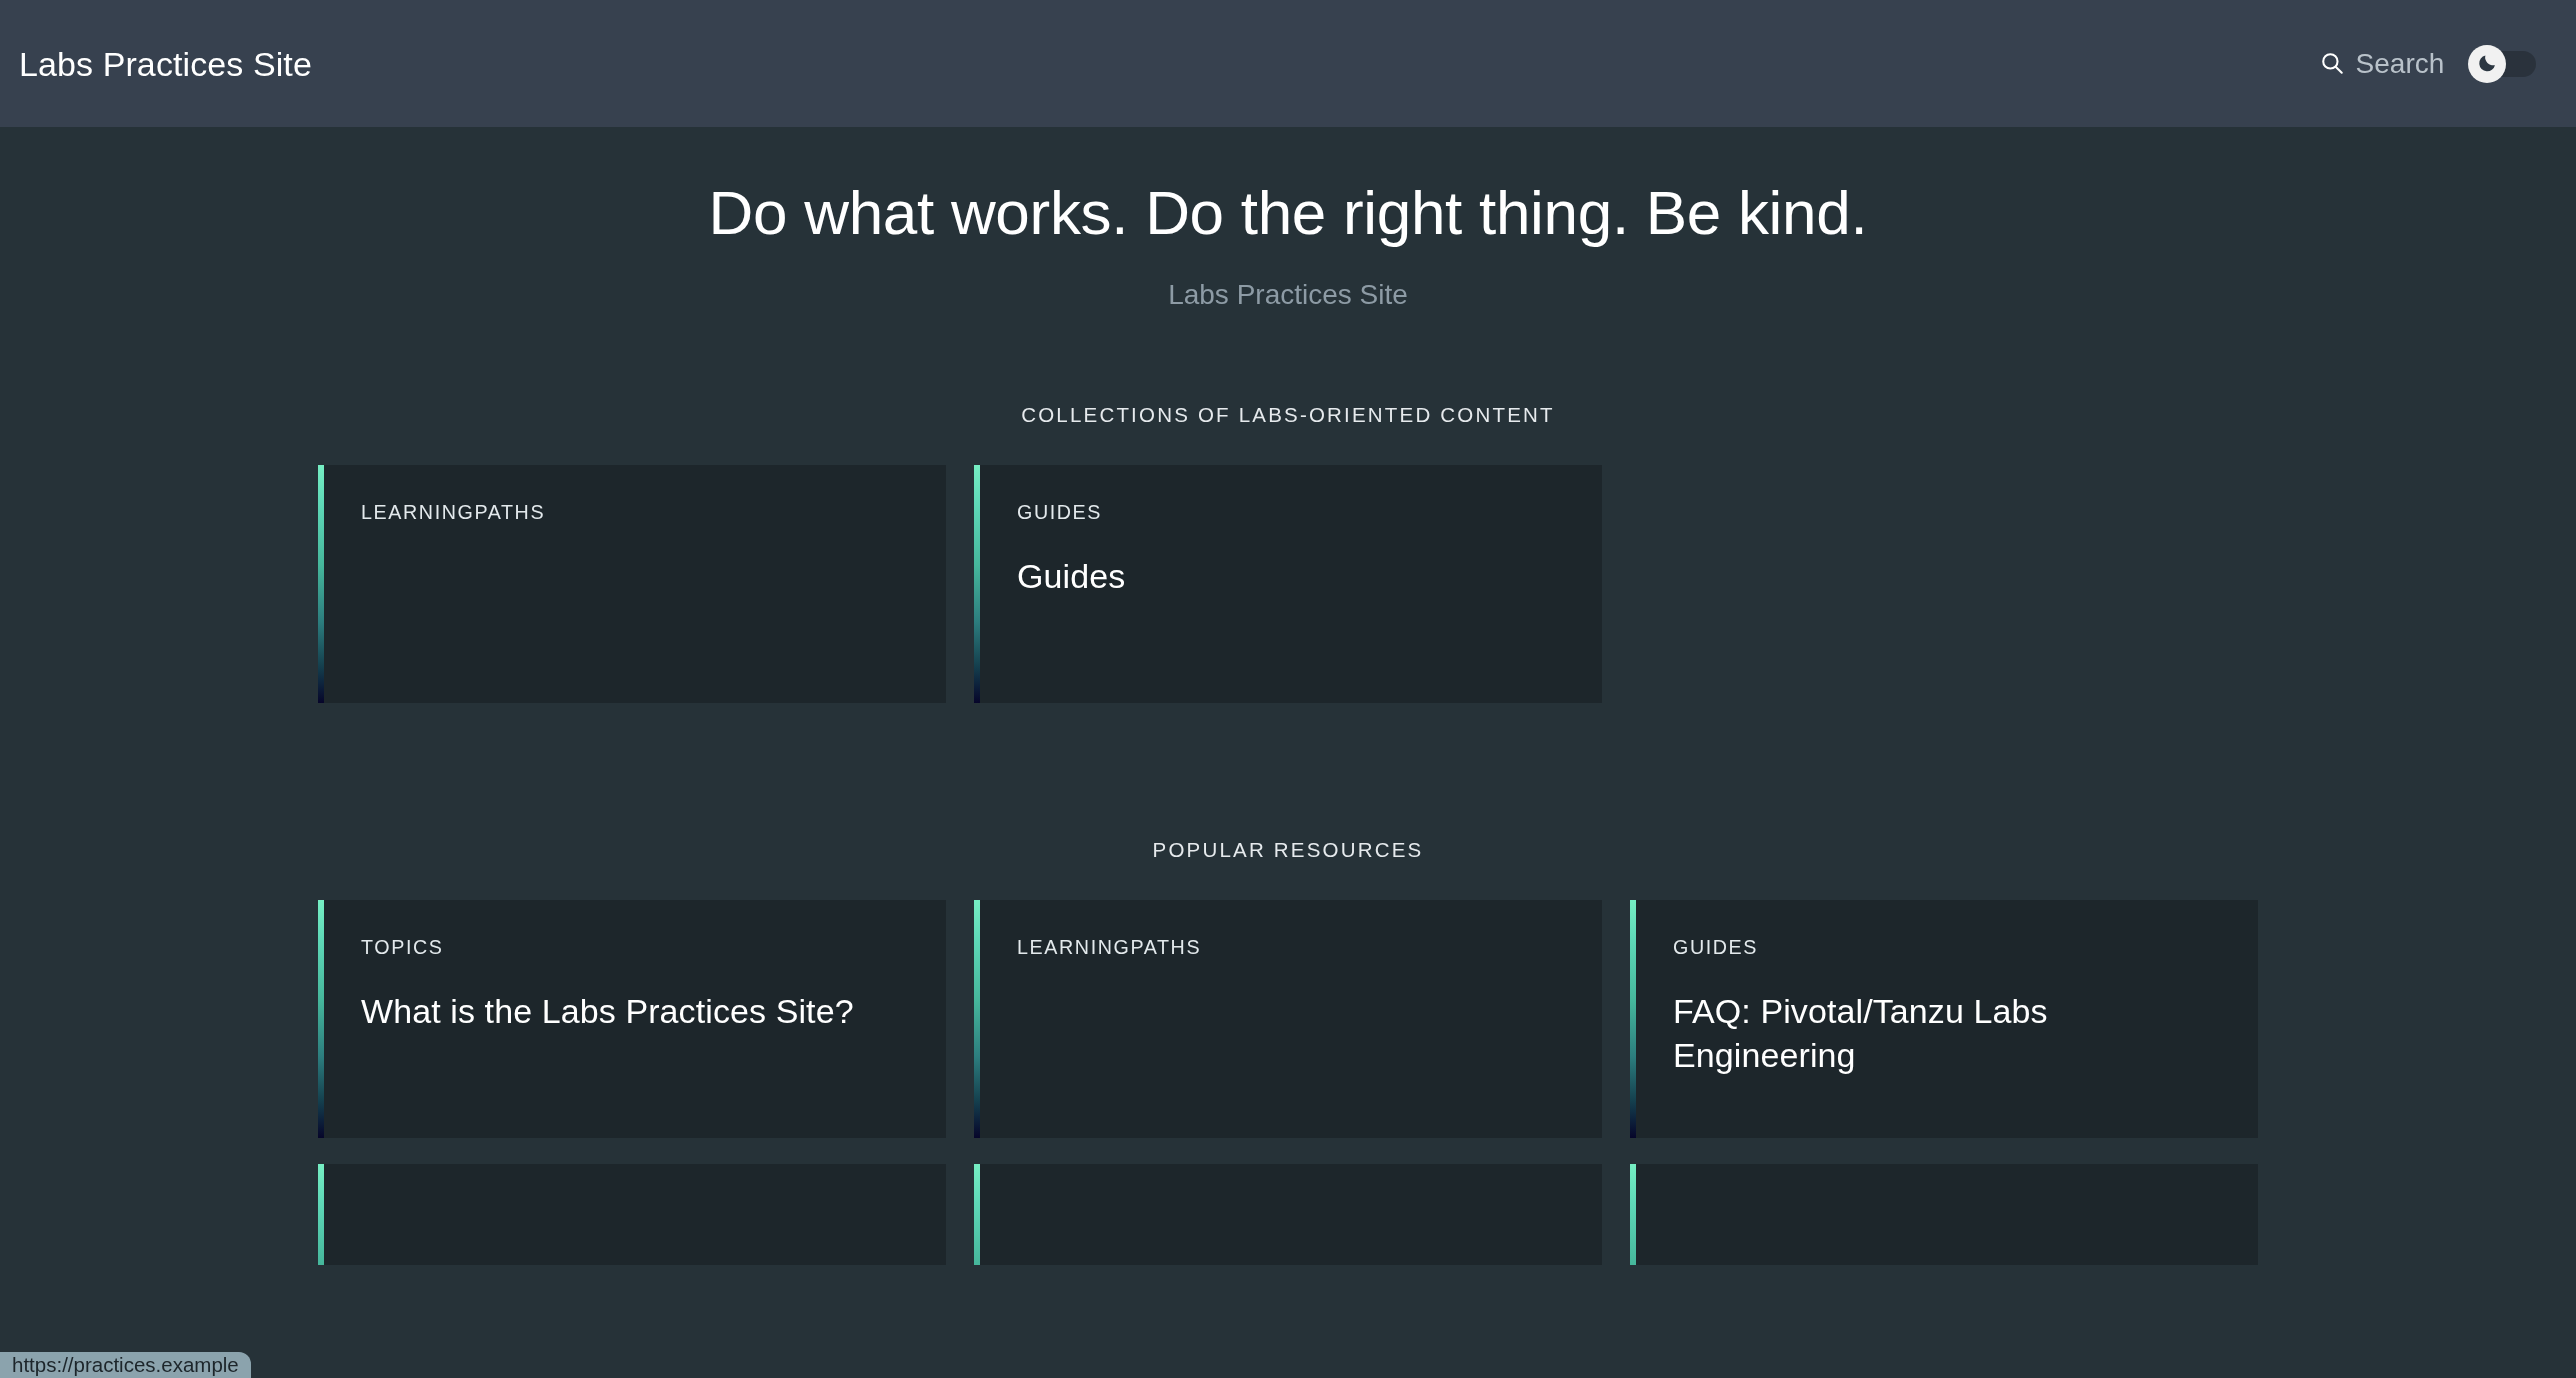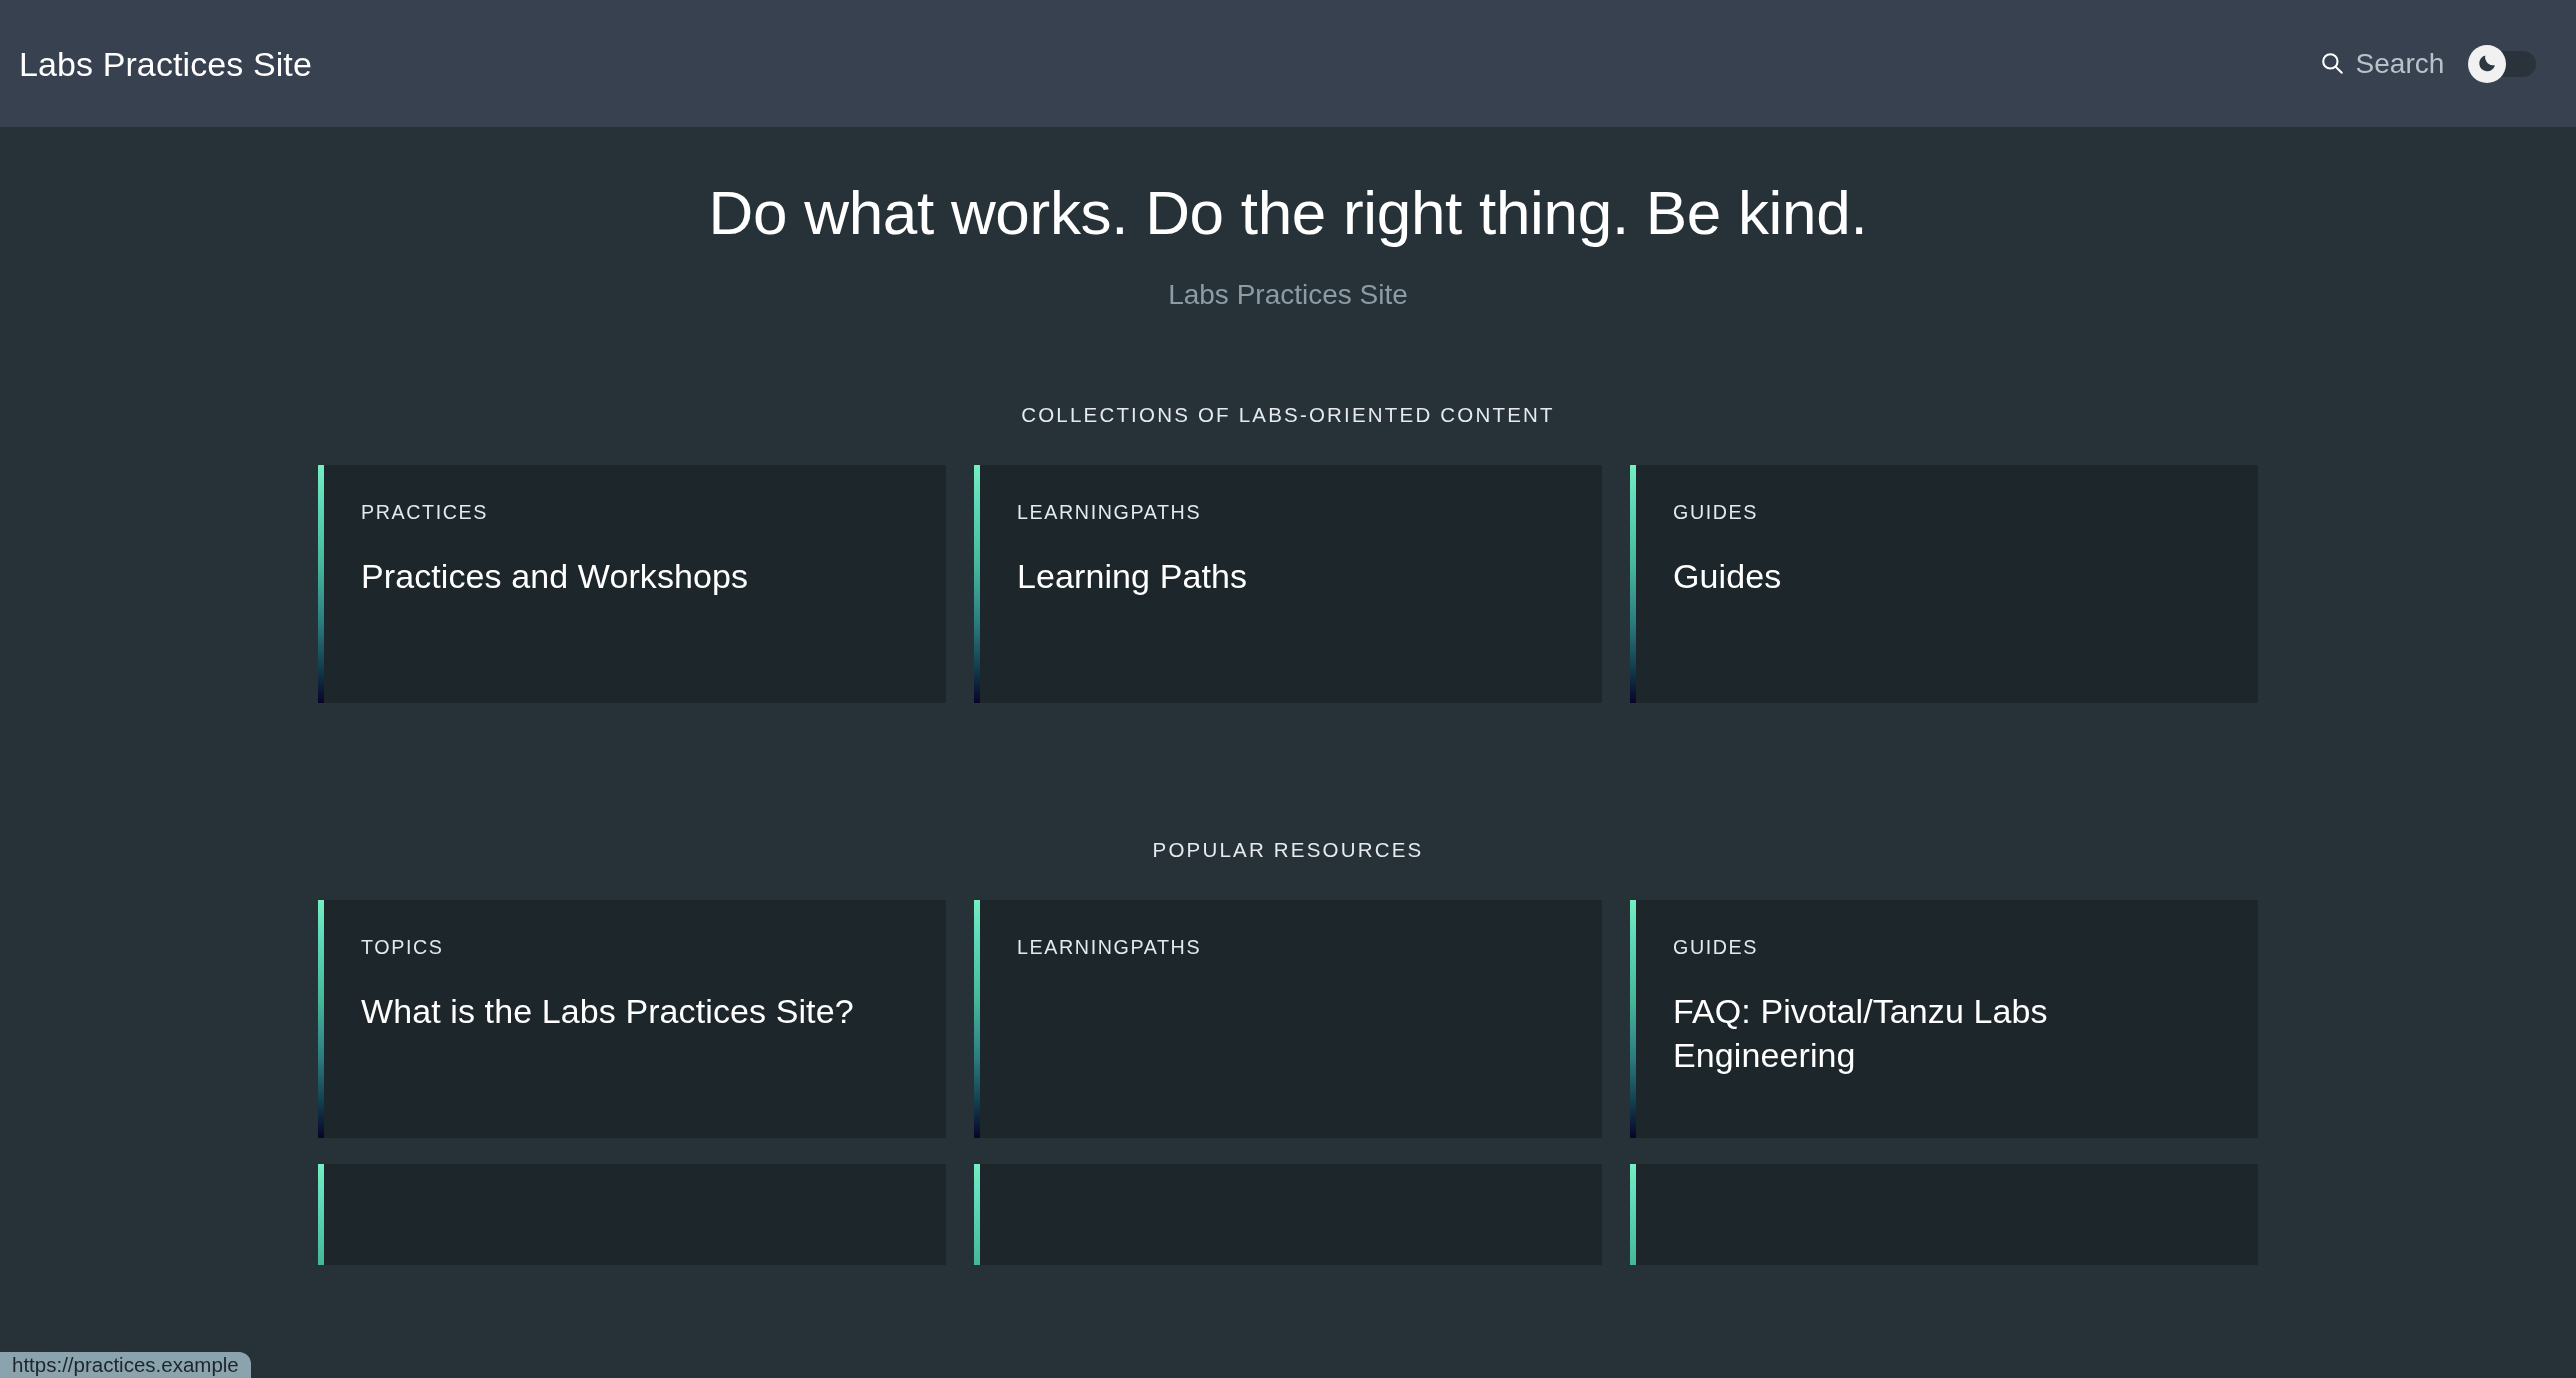--- a/index.html
+++ b/index.html
@@ -259,30 +259,24 @@
 
   <section class="hero">
     <h1 class="hero-title">Do what works. Do the right thing. Be kind.</h1>
     <p class="hero-subtitle">Labs Practices Site</p>
   </section>
 
   <section class="section">
     <h2 class="section-heading">Collections of Labs-oriented content</h2>
     <div class="card-grid">
 
-      <a class="card">
-        <span class="card-accent"></span>
-        <span class="card-eyebrow">Practices</span>
-        <span class="card-title">Practices and Workshops</span>
-      </a>
 
       <a class="card">
         <span class="card-accent"></span>
         <span class="card-eyebrow">LearningPaths</span>
-        <span class="card-title">Learning Paths</span>
       </a>
 
       <a class="card">
         <span class="card-accent"></span>
         <span class="card-eyebrow">Guides</span>
         <span class="card-title">Guides</span>
       </a>
 
     </div>
   </section>

